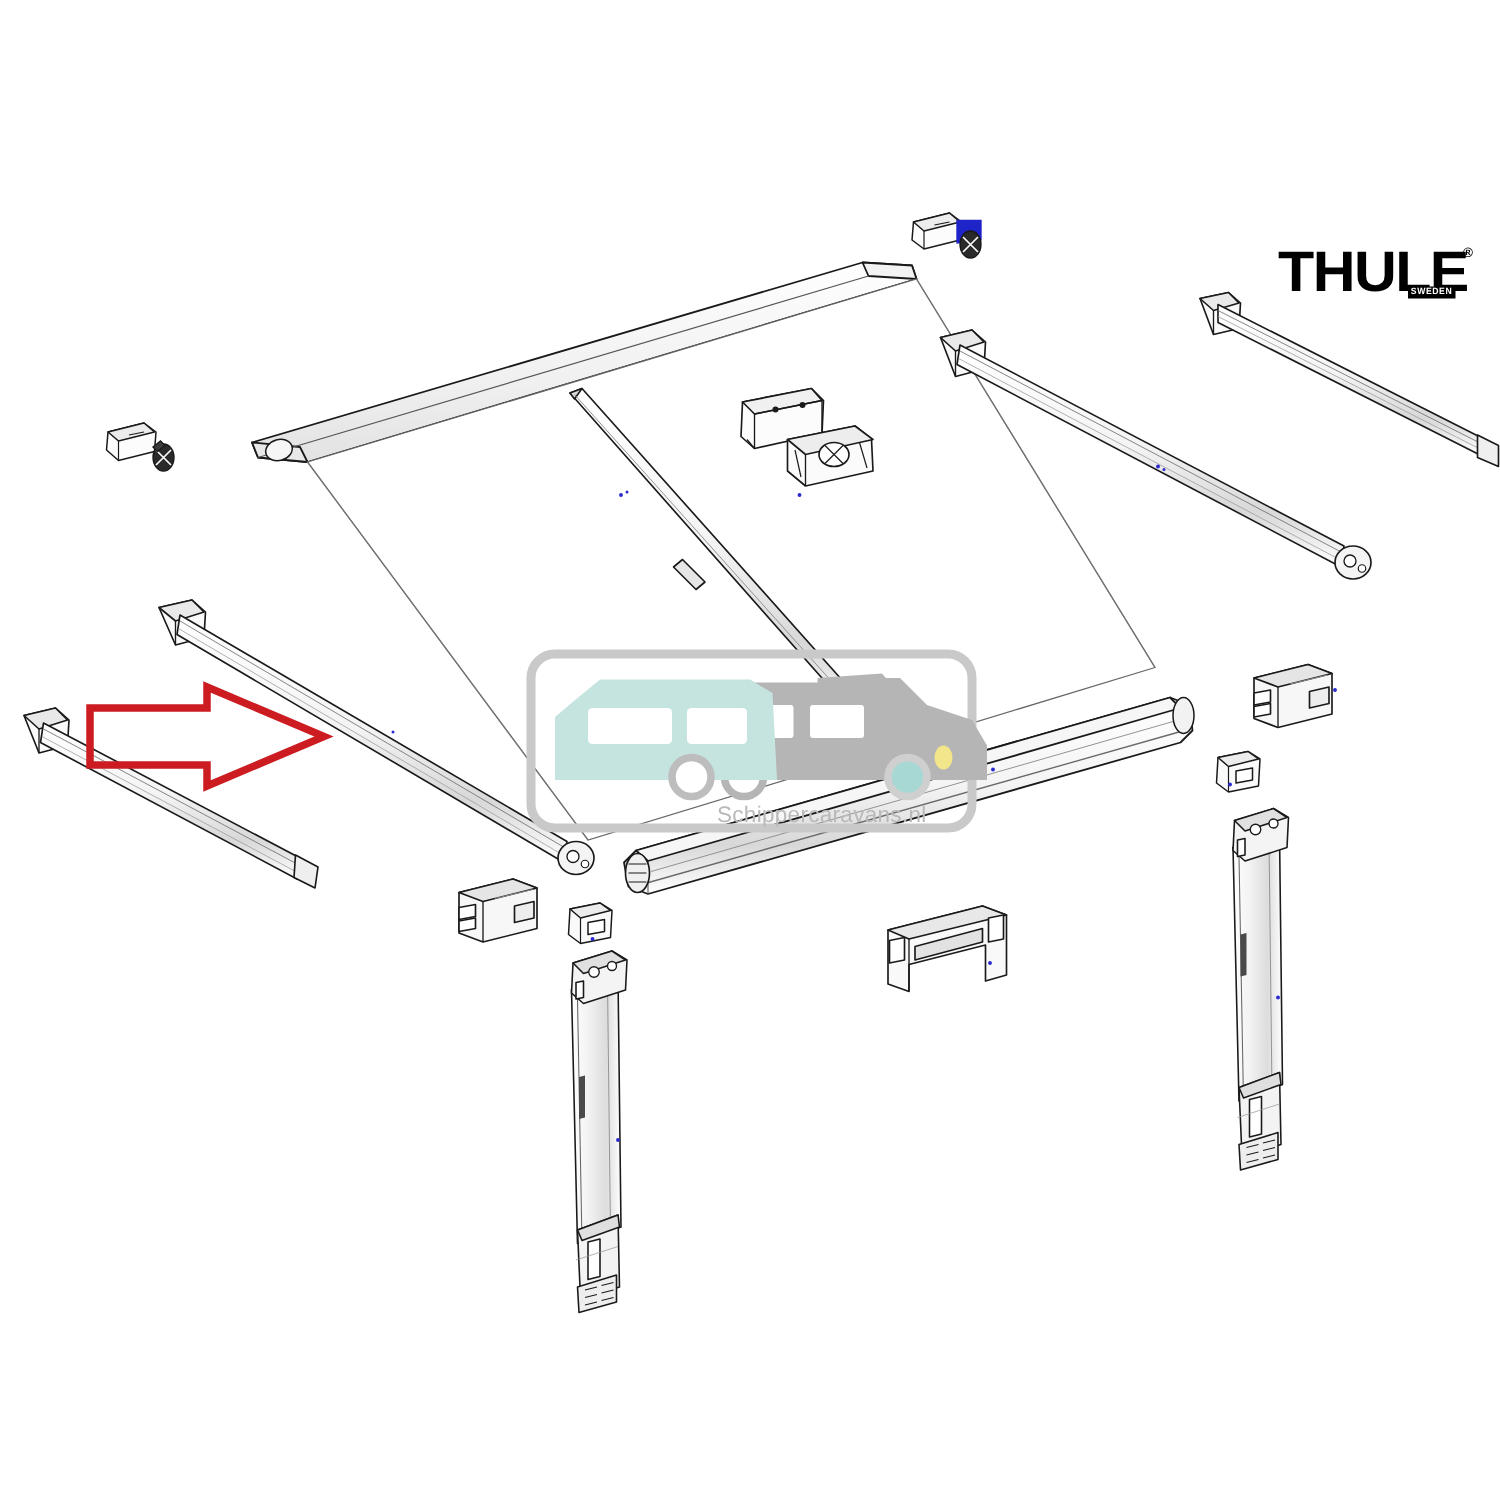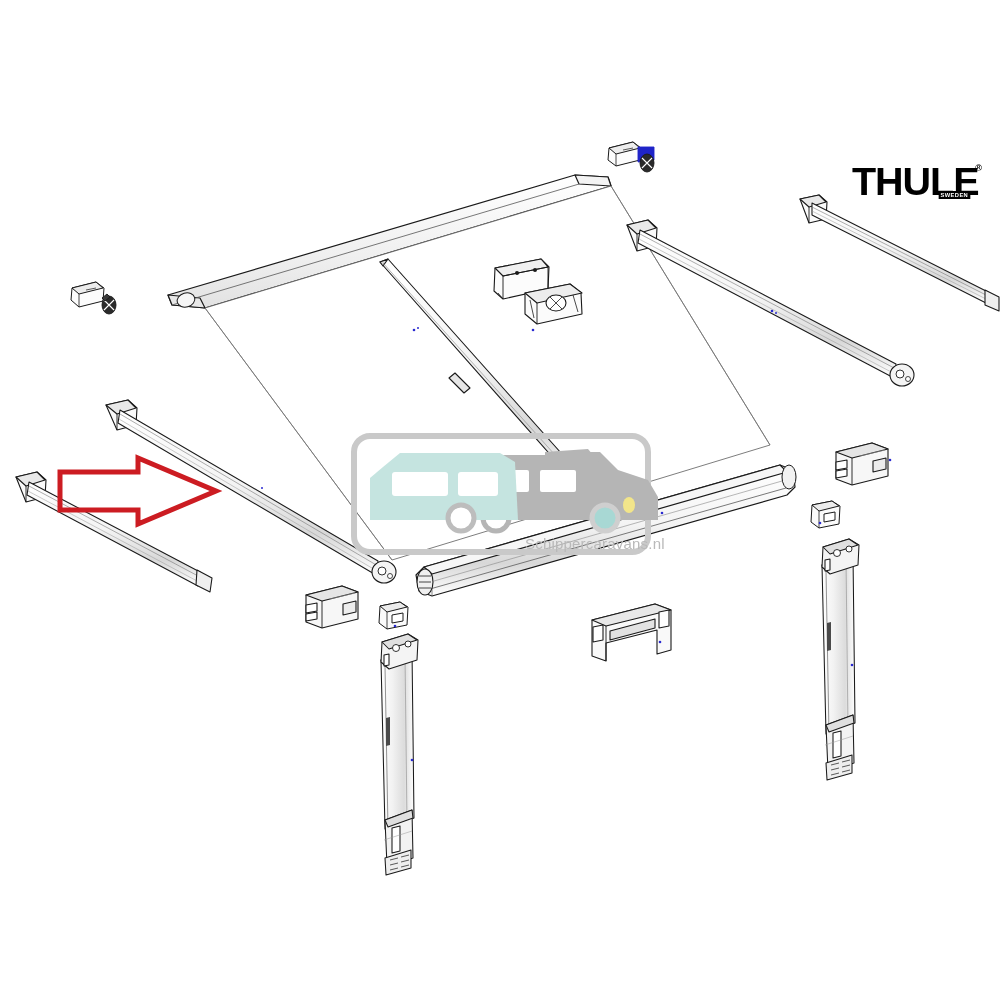--- a/index.html
+++ b/index.html
@@ -70,21 +70,20 @@
     position: absolute;
     left: 478px;
     top: 535px;
     font-family: "Liberation Sans", sans-serif;
     font-size: 15px;
     color: #b9b9b9;
     letter-spacing: 0.2px;
     white-space: nowrap;
     pointer-events: none;
     user-select: none;
-    margin-left: 47px;
   }
 </style>
 </head>
 <body>
 
 <div id="page">
 
   <svg id="diagram-svg" viewBox="0 0 1000 1000">
     <defs>
       <linearGradient id="tubeShade" x1="0" y1="0" x2="0" y2="1">

